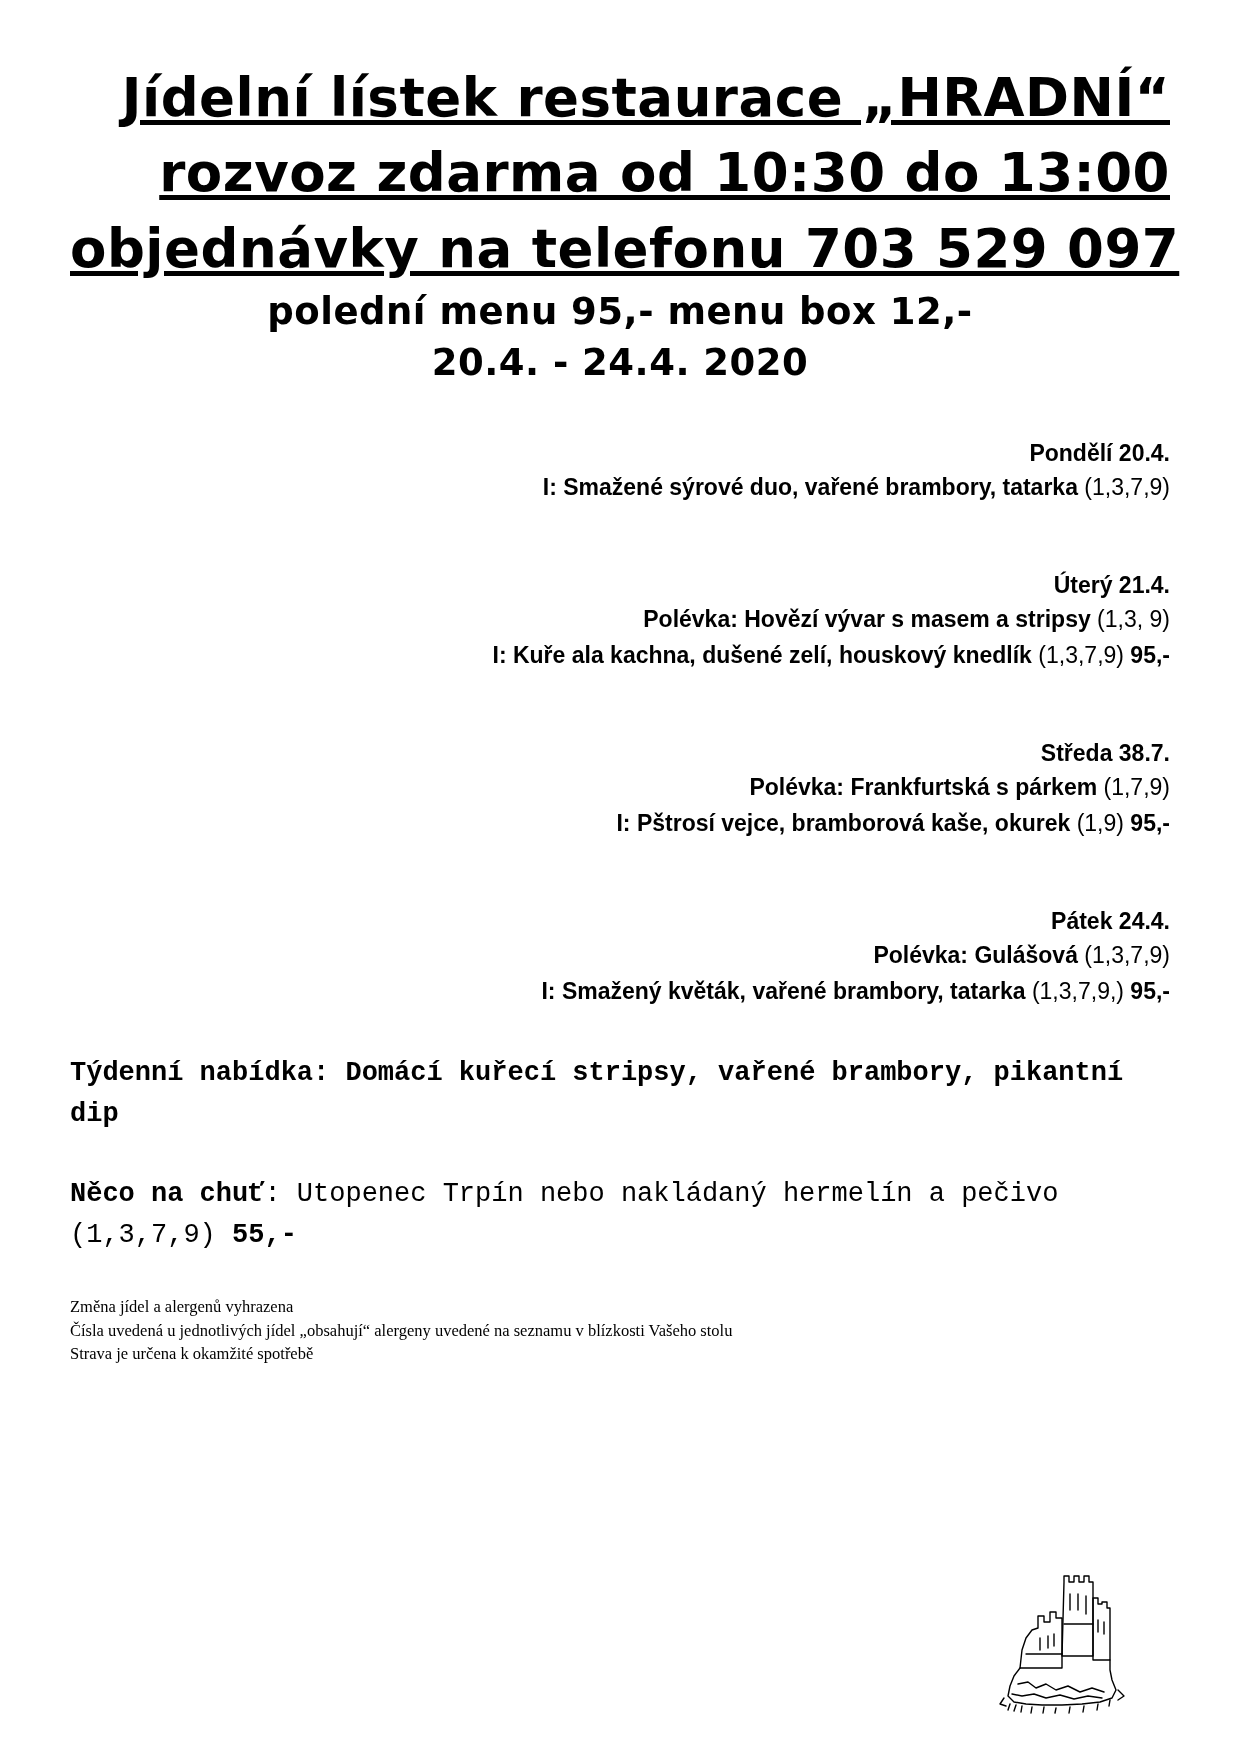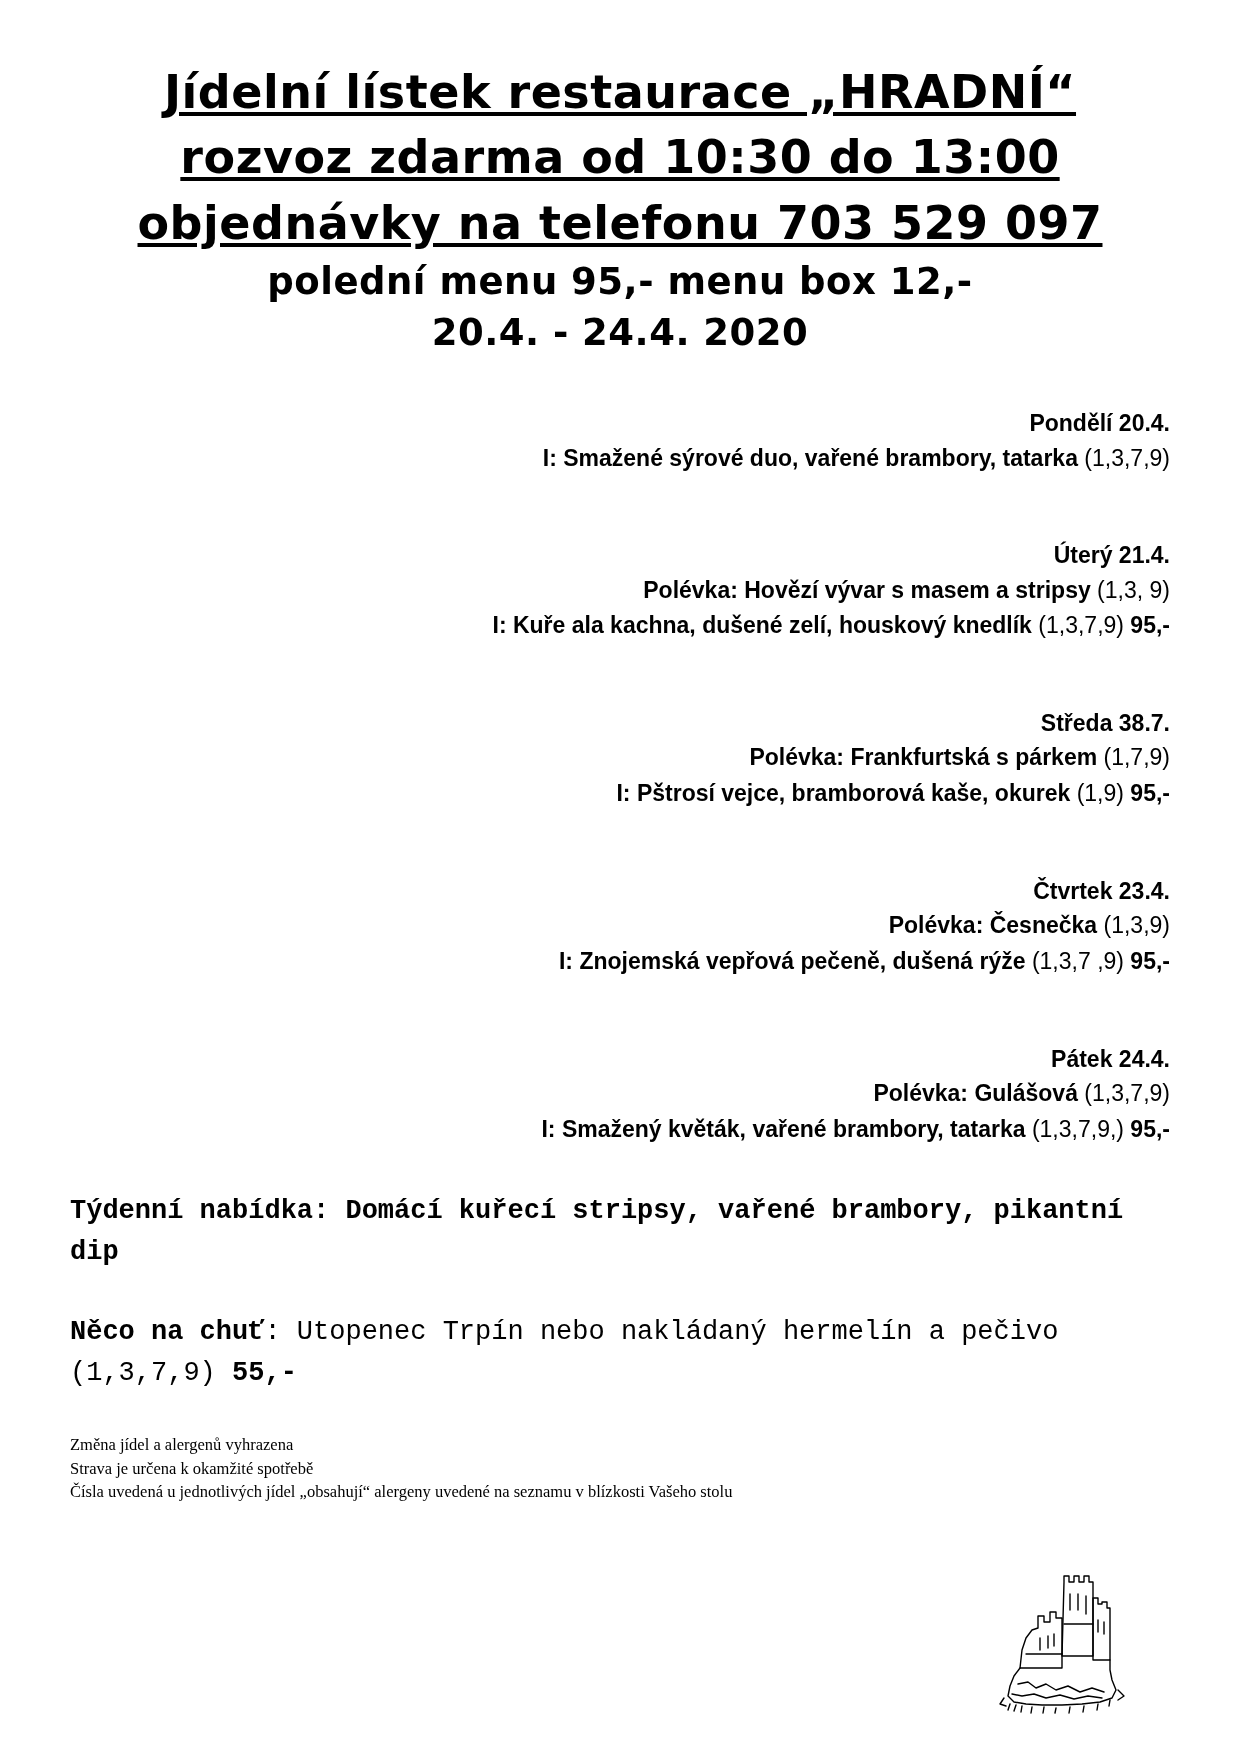--- a/index.html
+++ b/index.html
@@ -23,24 +23,25 @@
     position: relative;
   }
 
   
   .header {
     text-align: center;
   }
   .head-line {
     font-family: "DejaVu Sans", sans-serif;
     font-weight: bold;
-    font-size: 46px;
+    font-size: 53px;
     line-height: 1.42;
     letter-spacing: 0.5px;
     white-space: nowrap;
+    text-align: right;
   }
   .head-line.underlined {
     text-decoration: underline;
     text-underline-offset: 4px;
   }
   .head-sub {
     font-family: "DejaVu Sans", sans-serif;
     font-weight: bold;
     font-size: 37px;
     line-height: 1.38;
@@ -125,43 +126,38 @@
       <div class="day-line"><b>Polévka: Hovězí vývar s masem a stripsy</b><span> (1,3, 9)</span></div>
       <div class="day-line"><b>I: Kuře ala kachna, dušené zelí, houskový knedlík</b><span> (1,3,7,9) </span><b class="price-bold">95,-</b></div>
     </div>
 
     <div class="day">
       <div class="day-title">Středa 38.7.</div>
       <div class="day-line"><b>Polévka: Frankfurtská s párkem</b><span> (1,7,9)</span></div>
       <div class="day-line"><b>I: Pštrosí vejce, bramborová kaše, okurek</b><span> (1,9) </span><b class="price-bold">95,-</b></div>
     </div>
 
-    <div class="day">
-      <div class="day-title">Čtvrtek 23.4.</div>
-      <div class="day-line"><b>Polévka: Česnečka</b><span> (1,3,9)</span></div>
-      <div class="day-line"><b>I: Znojemská vepřová pečeně, dušená rýže</b><span> (1,3,7 ,9) </span><b class="price-bold">95,-</b></div>
-    </div>
 
     <div class="day">
       <div class="day-title">Pátek 24.4.</div>
       <div class="day-line"><b>Polévka: Gulášová</b><span> (1,3,7,9)</span></div>
       <div class="day-line"><b>I: Smažený květák, vařené brambory, tatarka</b><span> (1,3,7,9,) </span><b class="price-bold">95,-</b></div>
     </div>
 
   </div>
 
   <div class="offers">
     <div class="offer"><span class="offer-label">Týdenní nabídka: </span><span class="offer-weekly">Domácí kuřecí stripsy, vařené brambory, pikantní dip</span></div>
     <div class="offer"><span class="offer-label">Něco na chuť</span><span class="offer-taste-text">: Utopenec Trpín nebo nakládaný hermelín a pečivo (1,3,7,9) </span><span class="price-bold">55,-</span></div>
   </div>
 
   <div class="footnotes">
     <div>Změna jídel a alergenů vyhrazena</div>
+    <div>Čísla uvedená u jednotlivých jídel „obsahují“ alergeny uvedené na seznamu v blízkosti Vašeho stolu</div>
     <div>Strava je určena k okamžité spotřebě</div>
-    <div>Čísla uvedená u jednotlivých jídel „obsahují“ alergeny uvedené na seznamu v blízkosti Vašeho stolu</div>
   </div>
 
   <div class="logo">
     <svg viewBox="0 0 190 150" width="190" height="150" aria-hidden="true">
       <g fill="none" stroke="#000" stroke-width="1.4" stroke-linejoin="round" stroke-linecap="round">
 
         <path d="M112 18 L112 12 L117 12 L117 18 L122 18 L122 12 L127 12 L127 18 L132 18 L132 12 L137 12 L137 18 L141 18 L141 92 L110 92 Z"></path>
         <path d="M118 30 L118 46 M126 30 L126 46 M134 32 L134 50"></path>
         <path d="M112 60 L141 60"></path>
 

